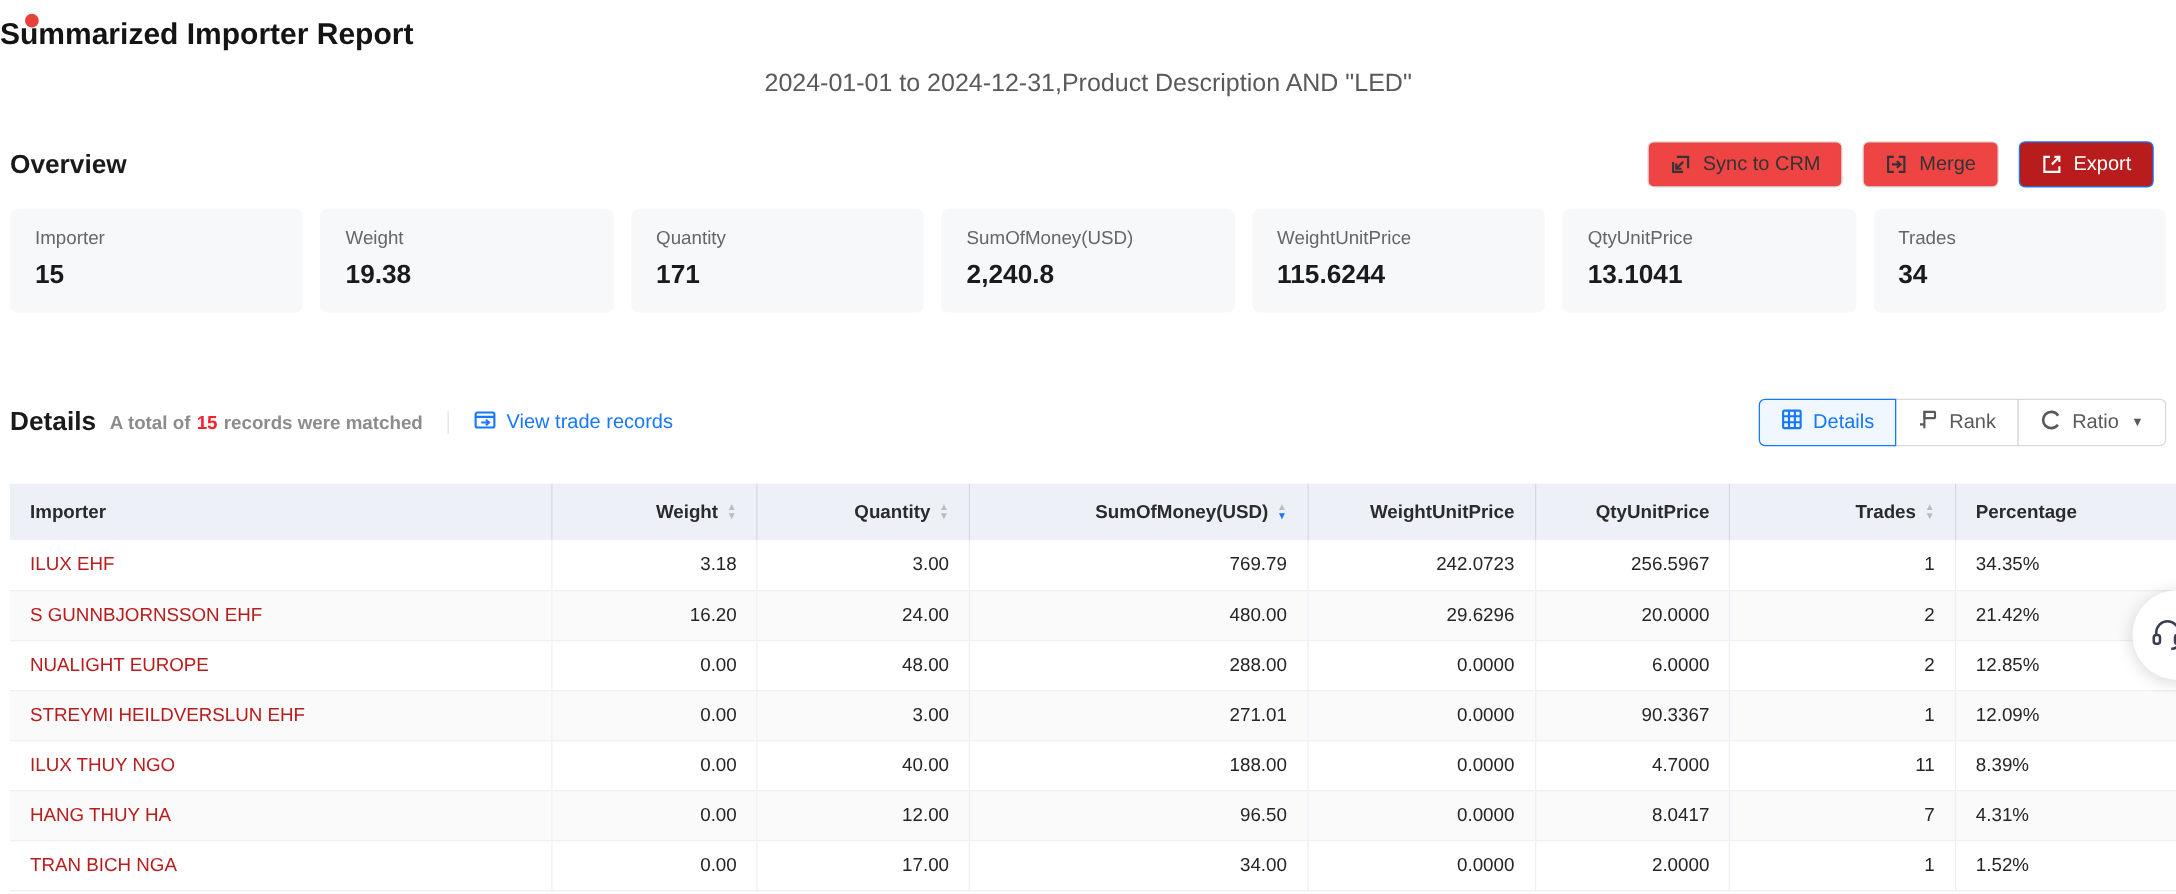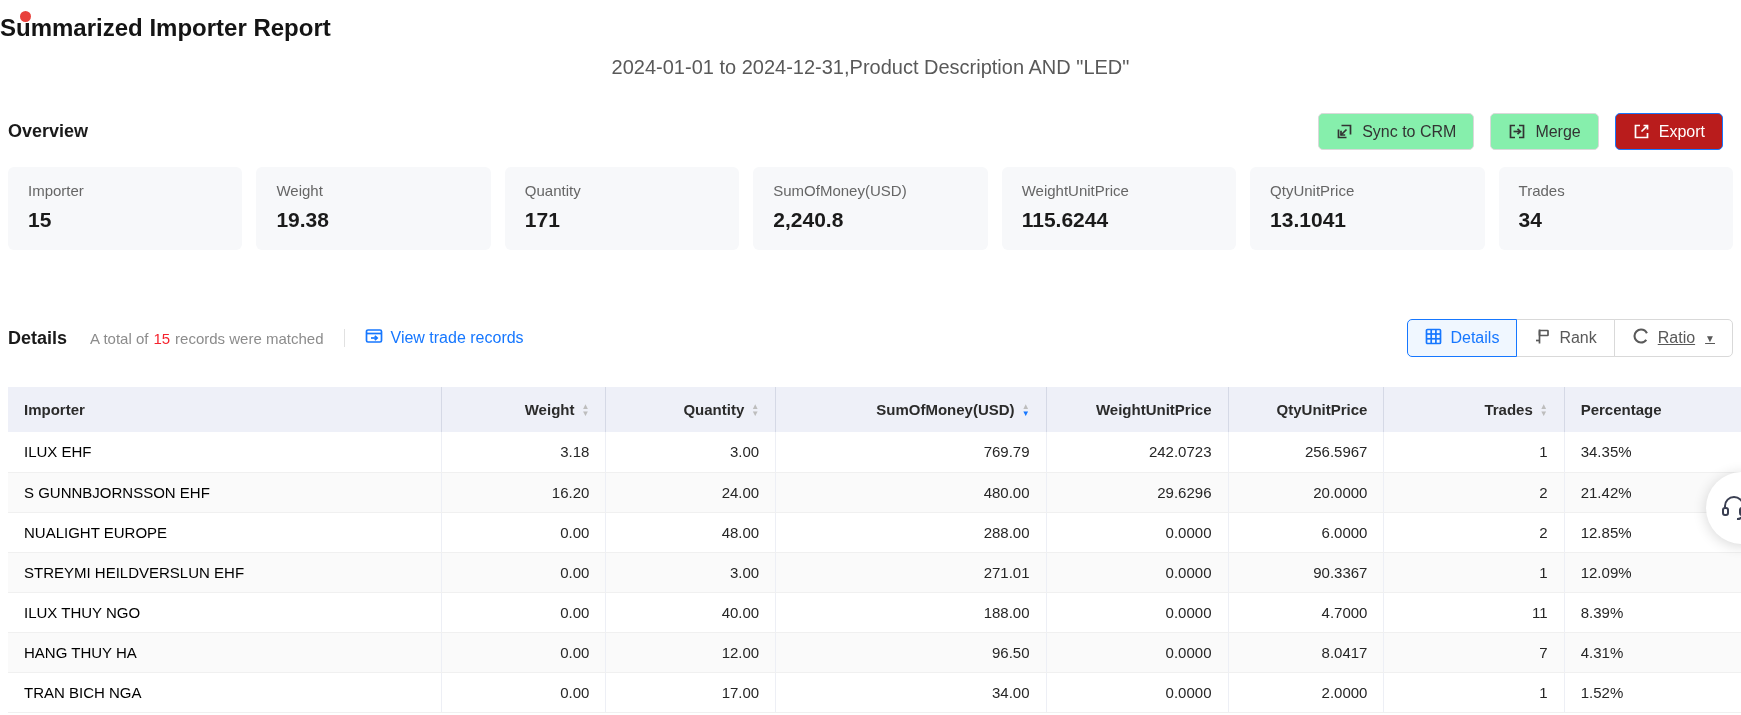--- a/index.html
+++ b/index.html
@@ -9,62 +9,62 @@
     font-family:"Liberation Sans", sans-serif; color:#1f1f1f;
   }
   .rec-dot { position:absolute; left:20px; top:11px; width:11px; height:11px;
     border-radius:50%; background:#e8413c; }
 
   .page-title { padding-top:14px; font-size:24px; font-weight:700; color:#141414; }
   .page-subtitle { text-align:center; margin-top:14px; font-size:20px; color:#595959; }
 
   .overview-bar { display:flex; align-items:center; justify-content:space-between;
     margin:34px 18px 0 8px; }
-  .section-heading { font-size:18px; font-weight:700; color:#1a1a1a; }
+  .section-heading { font-size:21px; font-weight:700; color:#1a1a1a; }
   .btn-row { display:flex; gap:16px; }
   .btn { height:37px; padding:0 17px; display:inline-flex; align-items:center; gap:9px;
-    background:#86efac; border:1px solid #d9d9d9; border-radius:5px;
+    background:#ef4444; border:1px solid #d9d9d9; border-radius:5px;
     font-size:16px; color:#333; cursor:pointer; font-family:inherit; }
   .btn svg { display:block; }
   .btn-primary { background:#b91c1c; border-color:#1677ff; color:#fff; }
 
   .cards { display:flex; gap:14px; margin:17px 8px 0 8px; }
   .card { flex:1; background:#f7f8fa; border-radius:6px; padding:15px 20px; height:83px; }
   .card-label { font-size:15px; color:#666; }
   .card-value { margin-top:9px; font-size:21px; font-weight:700; color:#1b1b1b; }
 
   .details-bar { display:flex; align-items:center; margin:69px 8px 0 8px; }
-  .summary { margin-left:23px; font-size:15px; color:#8c8c8c; }
+  .summary { margin-left:11px; font-size:15px; color:#8c8c8c;font-weight:bold; }
   .summary .count { color:#f5222d; padding:0 5px; }
   .vdivider { width:1px; height:18px; background:#e1e1e1; margin:0 20px; }
   .view-link { display:inline-flex; align-items:center; gap:8px; font-size:16px;
     color:#1677ff; cursor:pointer; text-decoration:none; }
   .spacer { flex:1; }
 
   .seg-group { display:flex; }
   .seg { height:38px; padding:0 17px; display:inline-flex; align-items:center; gap:8px;
     background:#fff; border:1px solid #d9d9d9; color:#595959; font-size:16px;
     cursor:pointer; font-family:inherit; margin-left:-1px; position:relative; }
   .seg:first-child { border-radius:5px 0 0 5px; margin-left:0; }
-  .seg:last-child { border-radius:0 5px 5px 0;text-decoration:underline; }
+  .seg:last-child { border-radius:0 5px 5px 0; }
   .seg.active { color:#1677ff; border-color:#1677ff; background:#f0f7ff; z-index:1; }
   .caret { font-size:10px; margin-left:2px; color:#595959; }
 
   table { margin:30px 0 0 8px; width:1733px; border-collapse:collapse; table-layout:fixed;
     font-size:15px; }
   thead th { background:#eef0f8; height:45px; font-weight:700; color:#2b2b2b;
     padding:0 16px; border-right:1px solid #d5d9e6; white-space:nowrap; }
   thead th:last-child { border-right:none; }
   th.al-left { text-align:left; } th.al-right { text-align:right; }
   tbody td { height:40px; padding:0 16px; color:#262626; white-space:nowrap;
     overflow:hidden; border-bottom:1px solid #f0f0f0; border-right:1px solid #edeff5; }
   tbody td:last-child { border-right:none; }
   td.al-left { text-align:left; } td.al-right { text-align:right; }
   tbody tr.zebra { background:#fafafa; }
-  .importer-link { color:#000000; cursor:pointer; text-decoration:none; }
+  .importer-link { color:#b91c1c; cursor:pointer; text-decoration:none; }
 
   .sorter { display:inline-flex; flex-direction:column; vertical-align:middle;
     margin-left:7px; position:relative; top:-1px; }
   .sorter span { font-size:8px; line-height:7px; color:#bdbdbd; }
   .sorter span.on { color:#1677ff; }
 
   .float-btn { position:absolute; left:1706px; top:472px; width:72px; height:72px;
     border-radius:50%; background:#fff; box-shadow:0 2px 14px rgba(0,0,0,.16);
     display:flex; align-items:center; }
   .float-btn svg { margin-left:13px; display:block; }

